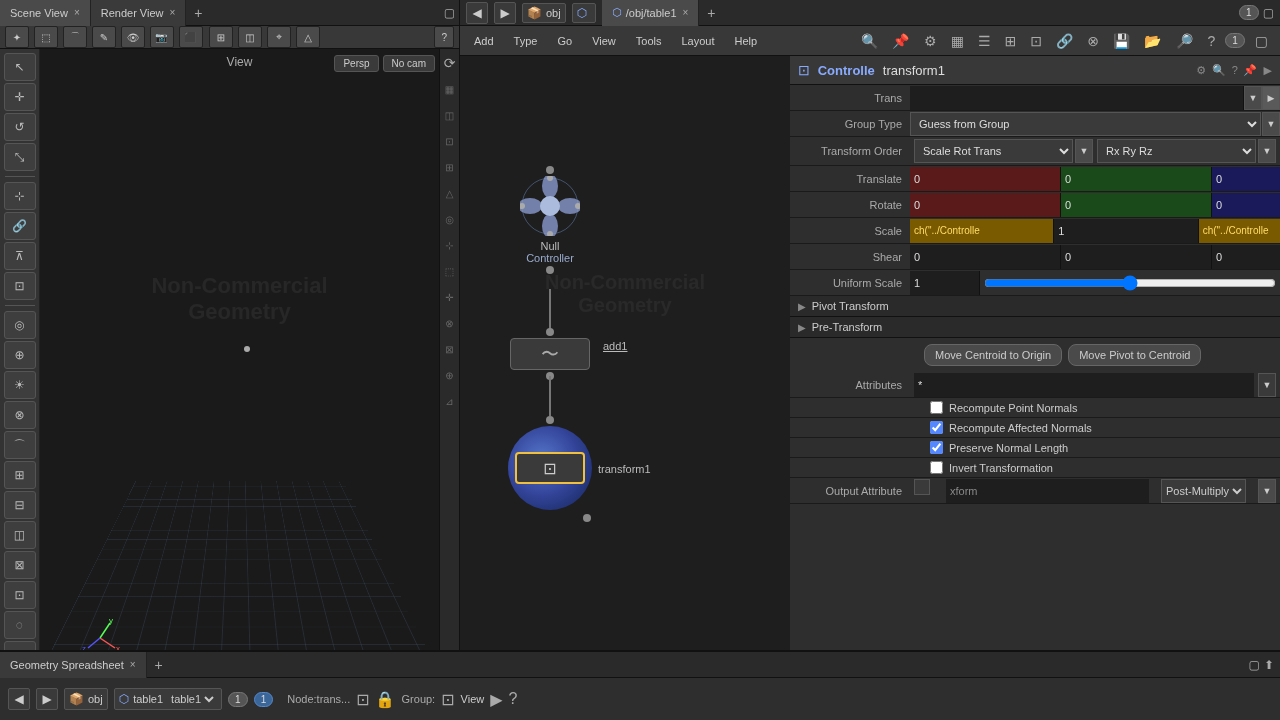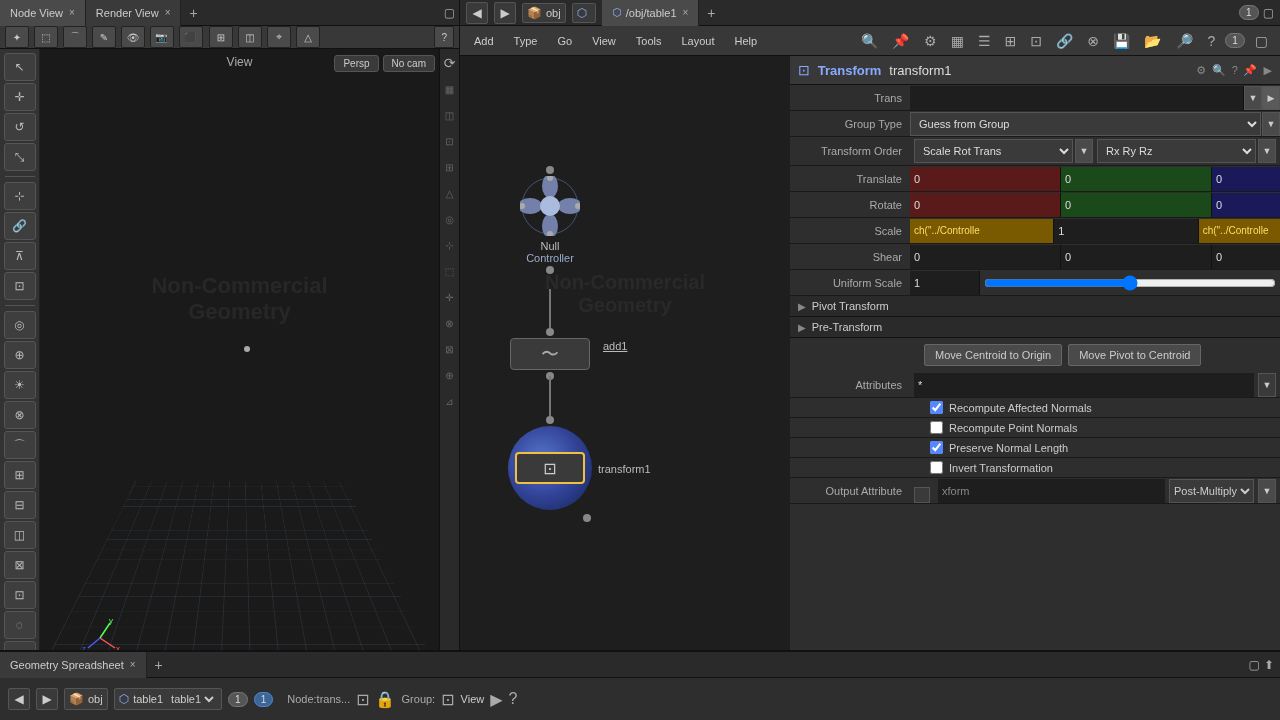--- a/index.html
+++ b/index.html
@@ -60,21 +60,21 @@
 
     .prop-select { background: #3a3a3a; border: 1px solid #555; color: #ddd; font-size: 11px; padding: 2px 4px; height: 24px; flex: 1; }
     .prop-dropdown-row { display: flex; align-items: center; gap: 1px; flex: 1; }
     .dropdown-arrow { background: #4a4a4a; border: 1px solid #555; color: #ccc; width: 18px; height: 24px; cursor: pointer; display: flex; align-items: center; justify-content: center; font-size: 9px; }
 
     .section-header { display: flex; align-items: center; padding: 4px 8px; background: #2a2a2a; cursor: pointer; border-bottom: 1px solid #111; }
     .section-arrow { color: #888; margin-right: 6px; font-size: 10px; }
     .section-title { color: #ccc; font-size: 11px; }
 
     .button-row { display: flex; gap: 4px; padding: 4px 8px; }
-    .prop-button { background: #4a4a4a; border: 1px solid #666; color: #ccc; font-size: 11px; padding: 4px 10px; cursor: pointer; border-radius: 2px; }
+    .prop-button { background: #4a4a4a; border: 1px solid #666; color: #ccc; font-size: 11px; padding: 4px 10px; cursor: pointer; border-radius: 8px; }
 
     .attrs-row { display: flex; align-items: center; border-bottom: 1px solid #1a1a1a; min-height: 26px; }
     .attrs-label { width: 120px; text-align: right; padding-right: 8px; color: #aaa; font-size: 11px; flex-shrink: 0; }
     .attrs-value { flex: 1; display: flex; align-items: center; gap: 4px; padding: 0 4px; }
     .attrs-input { background: #1e1e1e; border: none; color: #ddd; font-size: 11px; padding: 2px 4px; height: 24px; flex: 1; outline: none; }
     .attrs-dropdown { background: #3a3a3a; border: 1px solid #555; color: #ccc; width: 18px; height: 24px; cursor: pointer; display: flex; align-items: center; justify-content: center; font-size: 9px; }
 
     .checkbox-row { display: flex; align-items: center; padding: 3px 0 3px 140px; border-bottom: 1px solid #1a1a1a; }
     .checkbox-label { color: #ccc; font-size: 11px; margin-left: 6px; }
     .checkbox-item { display: flex; align-items: center; }
@@ -106,21 +106,21 @@
   </style>
 </head>
 <body>
 
 <div class="main-container">
 
   <div style="display:flex; height:26px; background:#2a2a2a; border-bottom:1px solid #111;">
 
     <div style="display:flex; align-items:center; width:460px; border-right:1px solid #111;">
       <div class="tab active">
-        <span>Node View</span>
+        <span>Scene View</span>
         <span class="tab-close">×</span>
       </div>
       <div class="tab">
         <span>Render View</span>
         <span class="tab-close">×</span>
       </div>
       <span class="tab-add">+</span>
       <div style="margin-left:auto; display:flex; align-items:center; gap:4px; padding-right:4px;">
         <span style="color:#aaa; font-size:12px; cursor:pointer;">▢</span>
       </div>
@@ -333,21 +333,21 @@
               <div style="width:8px; height:8px; border-radius:50%; background:#888; margin:2px auto; position:relative; left:37px; top:2px;"></div>
             </div>
 
           </div>
         </div>
 
         <div class="properties-panel">
 
           <div class="props-header">
             <span class="props-title-icon">⊡</span>
-            <span class="props-node-type">Transform</span>
+            <span class="props-node-type">Controlle</span>
             <span class="props-node-name">transform1</span>
             <div class="props-header-icons">
               <span>⚙</span>
               <span>🔍</span>
               <span>?</span>
               <span>📌</span>
               <span>▶</span>
             </div>
           </div>
 
@@ -455,49 +455,49 @@
             <div class="attrs-row">
               <div class="attrs-label">Attributes</div>
               <div class="attrs-value">
                 <input class="attrs-input" value="*" style="">
                 <div class="attrs-dropdown">▼</div>
               </div>
             </div>
 
             <div class="checkbox-row">
               <div class="checkbox-item">
+                <input type="checkbox" style="">
+                <span class="checkbox-label">Recompute Point Normals</span>
+              </div>
+            </div>
+
+            <div class="checkbox-row">
+              <div class="checkbox-item">
                 <input type="checkbox" checked="" style="">
                 <span class="checkbox-label">Recompute Affected Normals</span>
-              </div>
-            </div>
-
-            <div class="checkbox-row">
-              <div class="checkbox-item">
-                <input type="checkbox" style="">
-                <span class="checkbox-label">Recompute Point Normals</span>
               </div>
             </div>
 
             <div class="checkbox-row">
               <div class="checkbox-item">
                 <input type="checkbox" checked="" style="">
                 <span class="checkbox-label">Preserve Normal Length</span>
               </div>
             </div>
 
             <div class="checkbox-row">
               <div class="checkbox-item">
                 <input type="checkbox" style="">
                 <span class="checkbox-label">Invert Transformation</span>
               </div>
             </div>
 
             <div class="output-attr-row">
               <div class="output-attr-label">Output Attribute</div>
-              <div style="display:flex; align-items:flex-end; flex:1; gap:4px; padding:0 4px;">
+              <div style="display:flex; align-items:flex-start; flex:1; gap:12px; padding:0 4px;">
                 <div class="output-attr-checkbox"></div>
                 <input class="output-attr-input" value="xform" style="">
                 <select class="output-attr-select">
                   <option>Post-Multiply</option>
                 </select>
                 <div class="output-dropdown-arrow">▼</div>
               </div>
             </div>
 
           </div>

